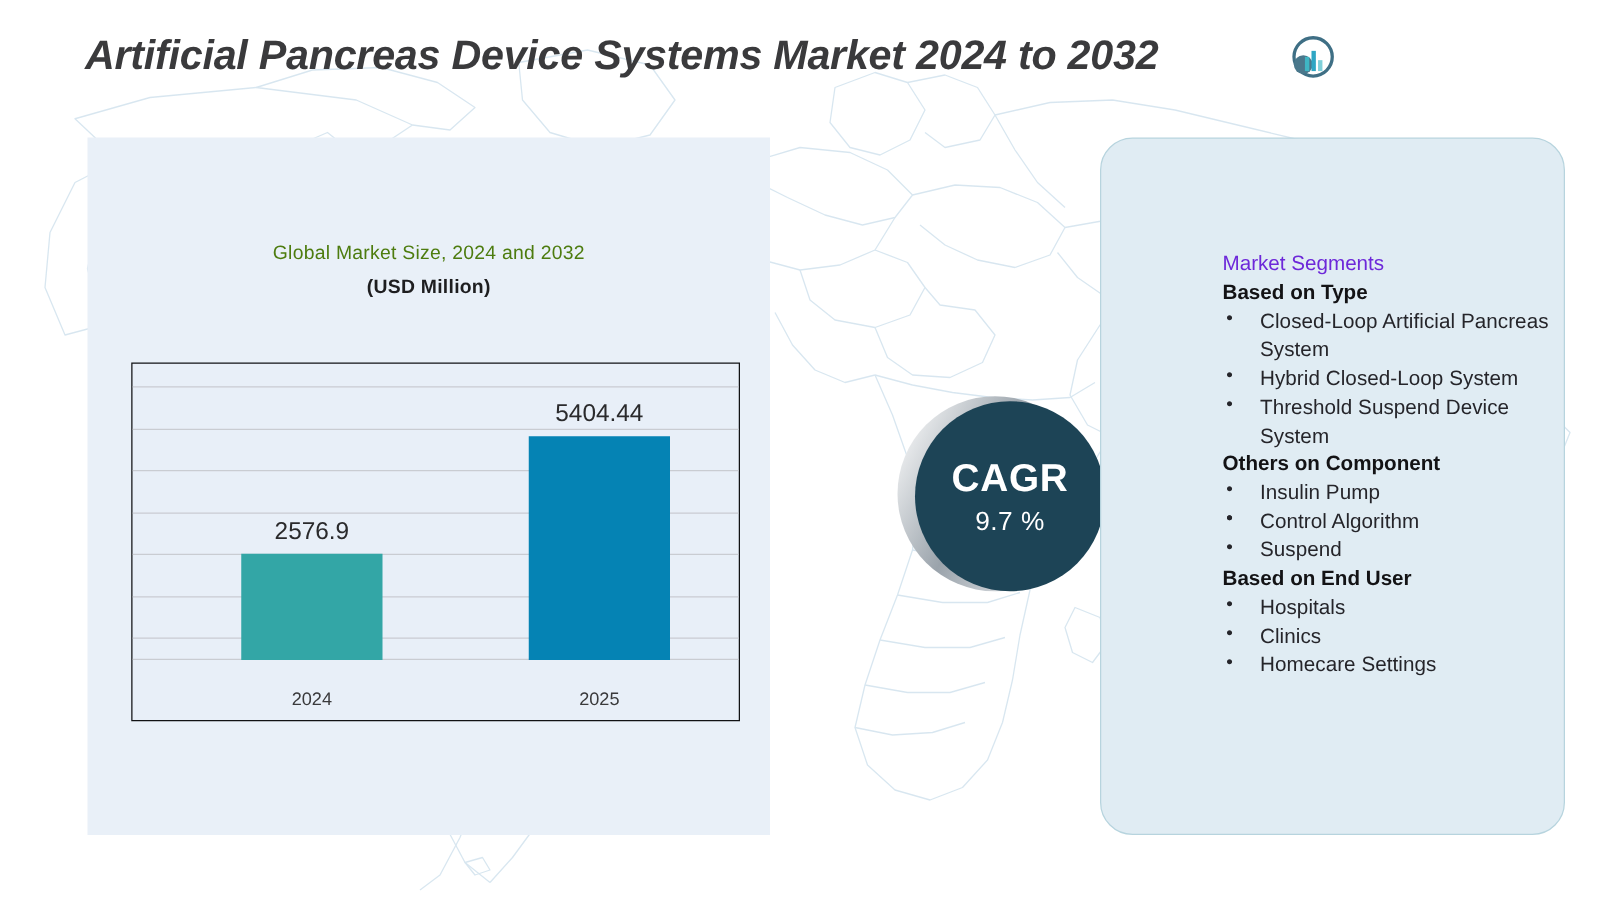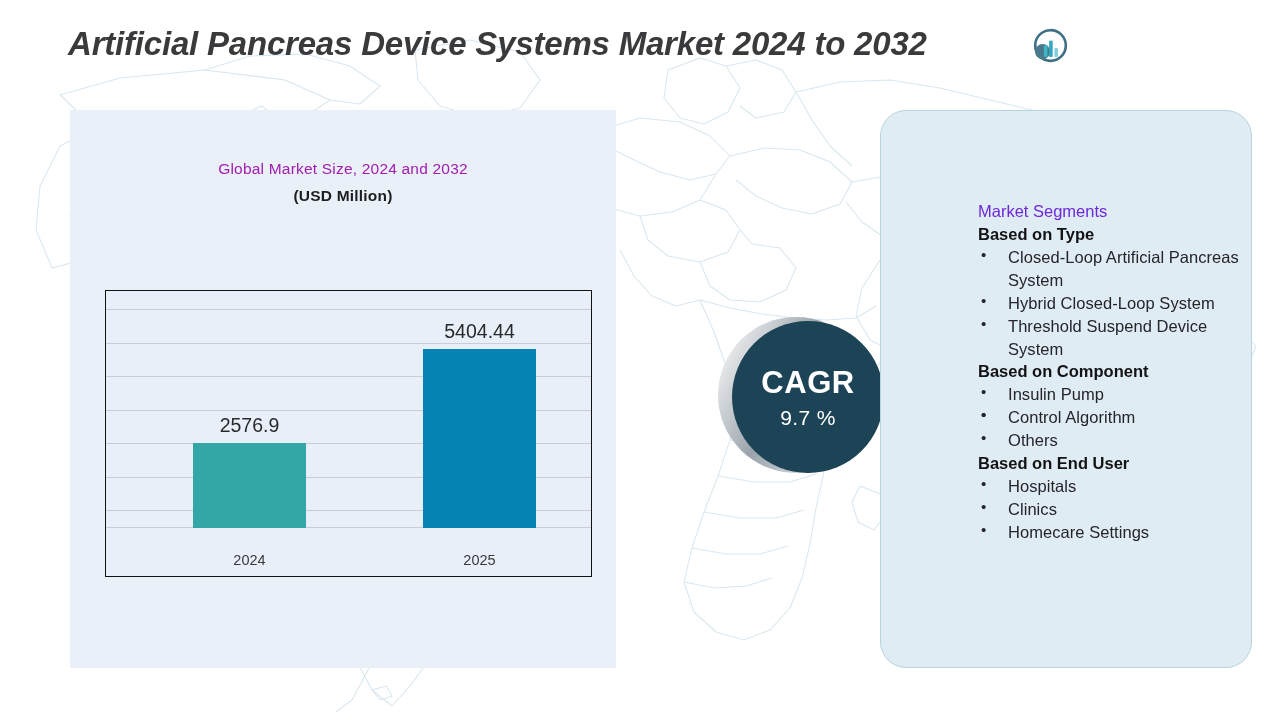--- a/index.html
+++ b/index.html
@@ -23,21 +23,21 @@
   .logo{position:absolute;right:28px;top:28px;display:flex;align-items:center;gap:7px;}
   .logo-mark{width:35px;height:35px;flex:none;}
   .logo-text{display:flex;flex-direction:column;line-height:1;}
   .logo-name{font-size:21px;color:#4c4c4e;letter-spacing:.2px;}
   .logo-name .c1{color:#2fa6c4;}
   .logo-tag{font-size:7.2px;color:#8b8b8e;letter-spacing:2.4px;margin-top:4px;text-align:right;}
 
   
   .left-panel{position:absolute;left:70px;top:110px;width:546px;height:558px;background:#e9f0f8;}
   .chart-head{position:absolute;left:70px;top:160px;width:546px;text-align:center;}
-  .chart-head .l1{font-size:15.5px;color:#a21caf;letter-spacing:.2px;}
+  .chart-head .l1{font-size:15.5px;color:#4d7c0f;letter-spacing:.2px;margin-top:34px;}
   .chart-head .l2{font-size:15.5px;color:#1e1e20;font-weight:bold;margin-top:9px;letter-spacing:.2px;}
 
   .chart-frame{
     position:absolute;left:105px;top:290px;width:487px;height:287px;
     border:1.4px solid #111214;background:rgba(233,240,248,.30);
     box-sizing:border-box;overflow:hidden;
   }
   .gridlines{position:absolute;left:0;top:0;right:0;bottom:0;}
   .gridlines i{position:absolute;left:0;right:0;height:1px;background:#c9ccd2;display:block;}
   .plot{position:absolute;left:0;top:0;right:0;bottom:0;}
@@ -218,26 +218,26 @@
   <div class="right-panel"></div>
   <div class="seg">
     <div class="head">Market Segments</div>
     <div>
         <div class="cat">Based on Type</div>
         <ul>
           <li><span class="bullet">•</span><span>Closed-Loop Artificial Pancreas System</span></li>
           <li><span class="bullet">•</span><span>Hybrid Closed-Loop System</span></li>
           <li><span class="bullet">•</span><span>Threshold Suspend Device System</span></li>
         </ul>
-        <div class="cat">Based on Component</div>
+        <div class="cat">Others on Component</div>
         <ul>
           <li><span class="bullet">•</span><span>Insulin Pump</span></li>
           <li><span class="bullet">•</span></li>
           <li><span class="bullet">•</span><span>Control Algorithm</span></li>
-          <li><span class="bullet">•</span><span>Others</span></li>
+          <li><span class="bullet">•</span><span>Suspend</span></li>
         </ul>
         <div class="cat">Based on End User</div>
         <ul>
           <li><span class="bullet">•</span><span>Hospitals</span></li>
           <li><span class="bullet">•</span><span>Clinics</span></li>
           <li><span class="bullet">•</span><span>Homecare Settings</span></li>
         </ul>
       </div>
   </div>
 

